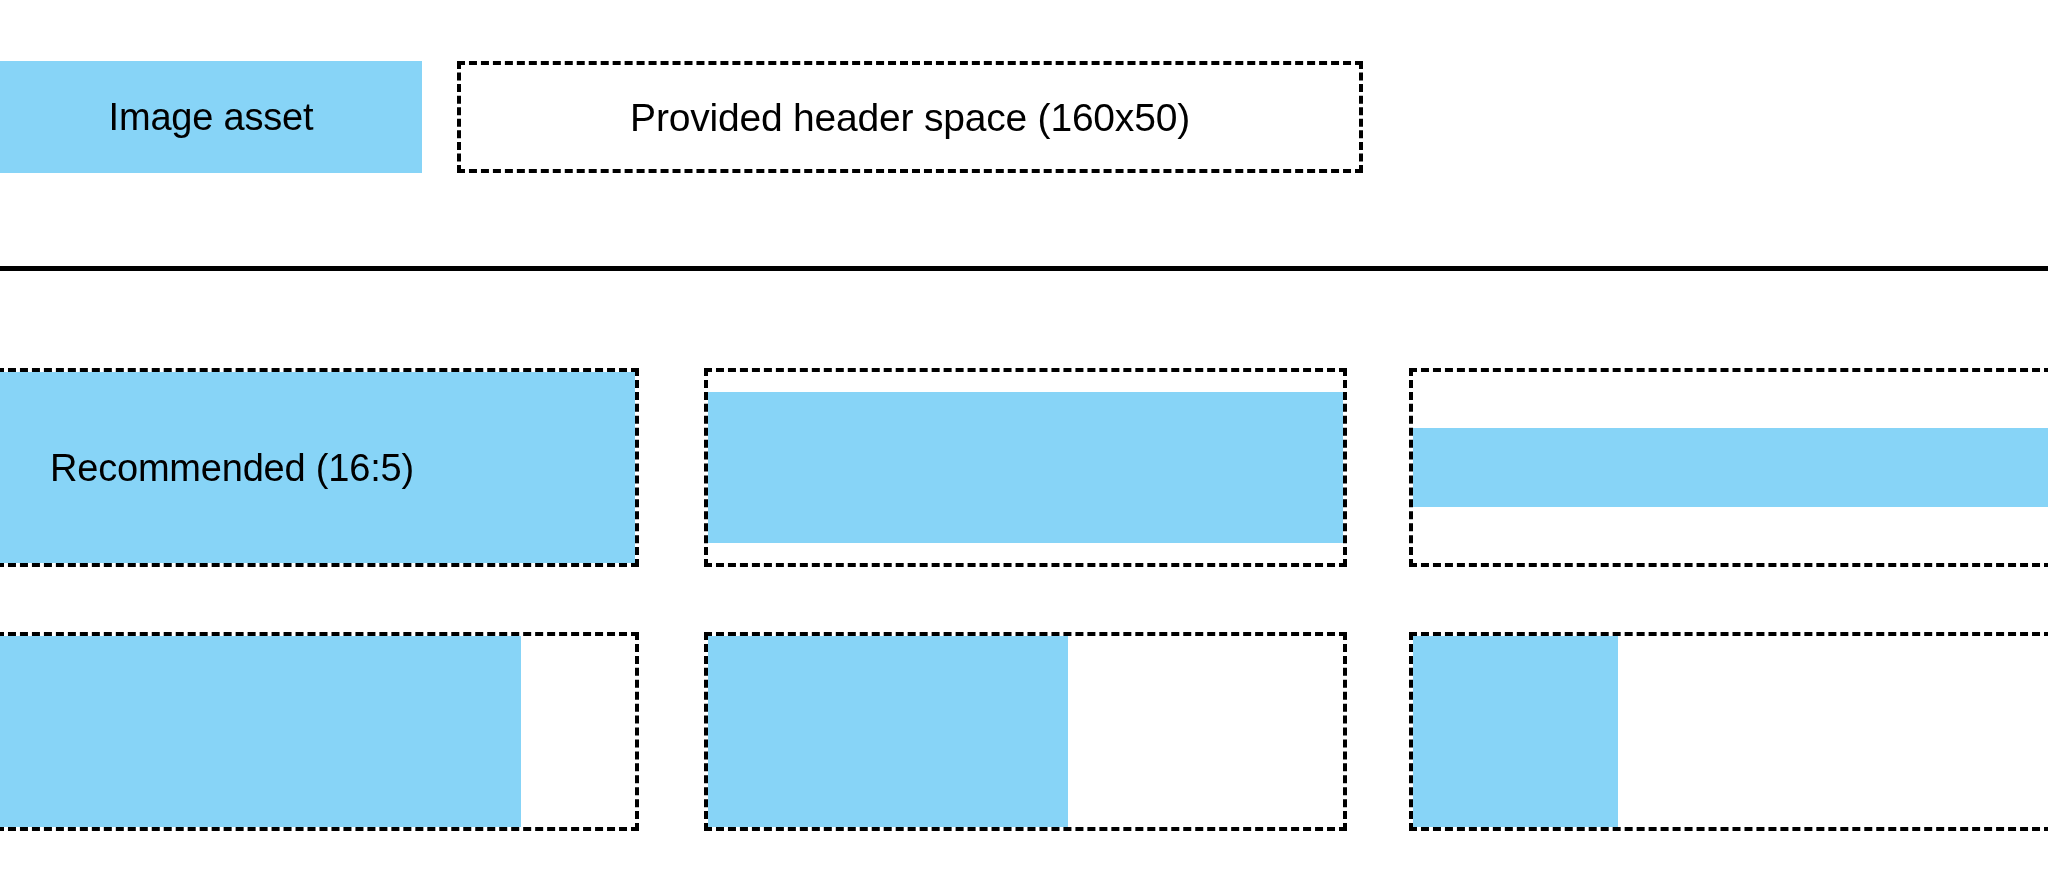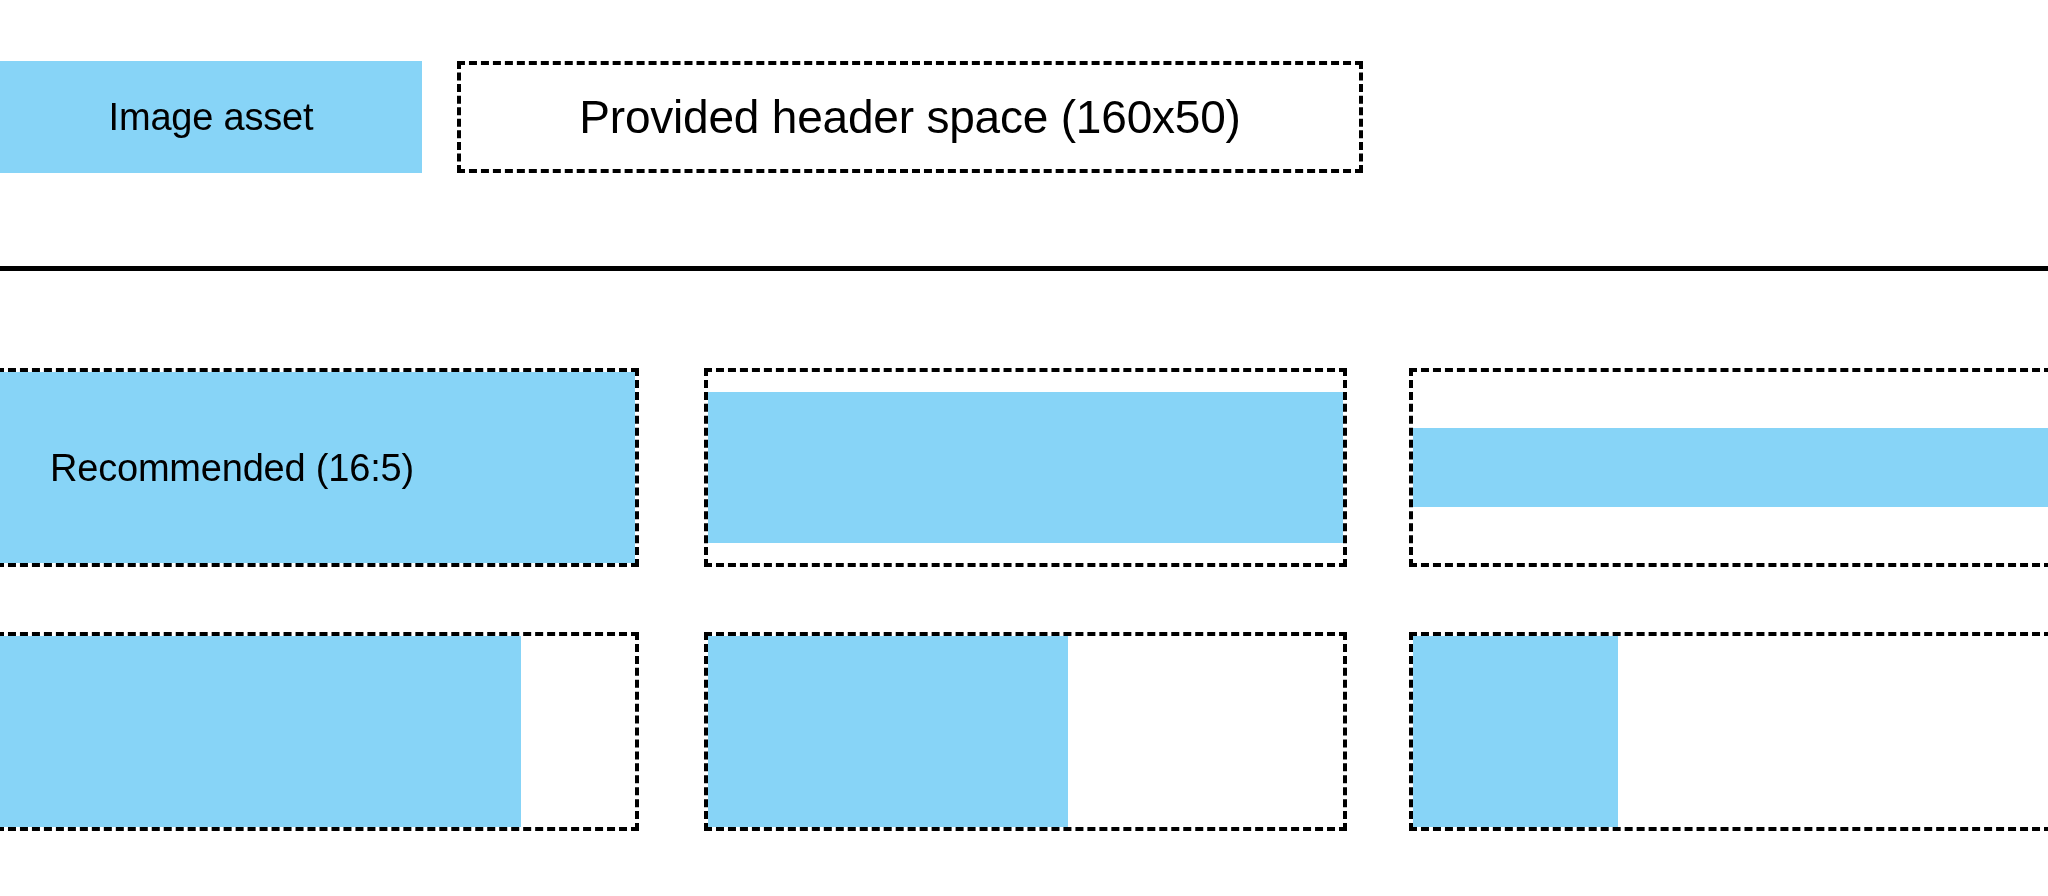--- a/index.html
+++ b/index.html
@@ -58,21 +58,21 @@
     width: 906px;
     height: 112px;
     border: 4px dashed #000000;
     box-sizing: border-box;
     display: flex;
     align-items: center;
     justify-content: center;
     background: #ffffff;
   }
   .header-space-box .label {
-    font-size: 46px;
+    font-size: 39px;
     line-height: 1;
     letter-spacing: -0.2px;
     color: #000;
     white-space: nowrap;
   }
 
   
   .divider {
     position: absolute;
     left: 0;

